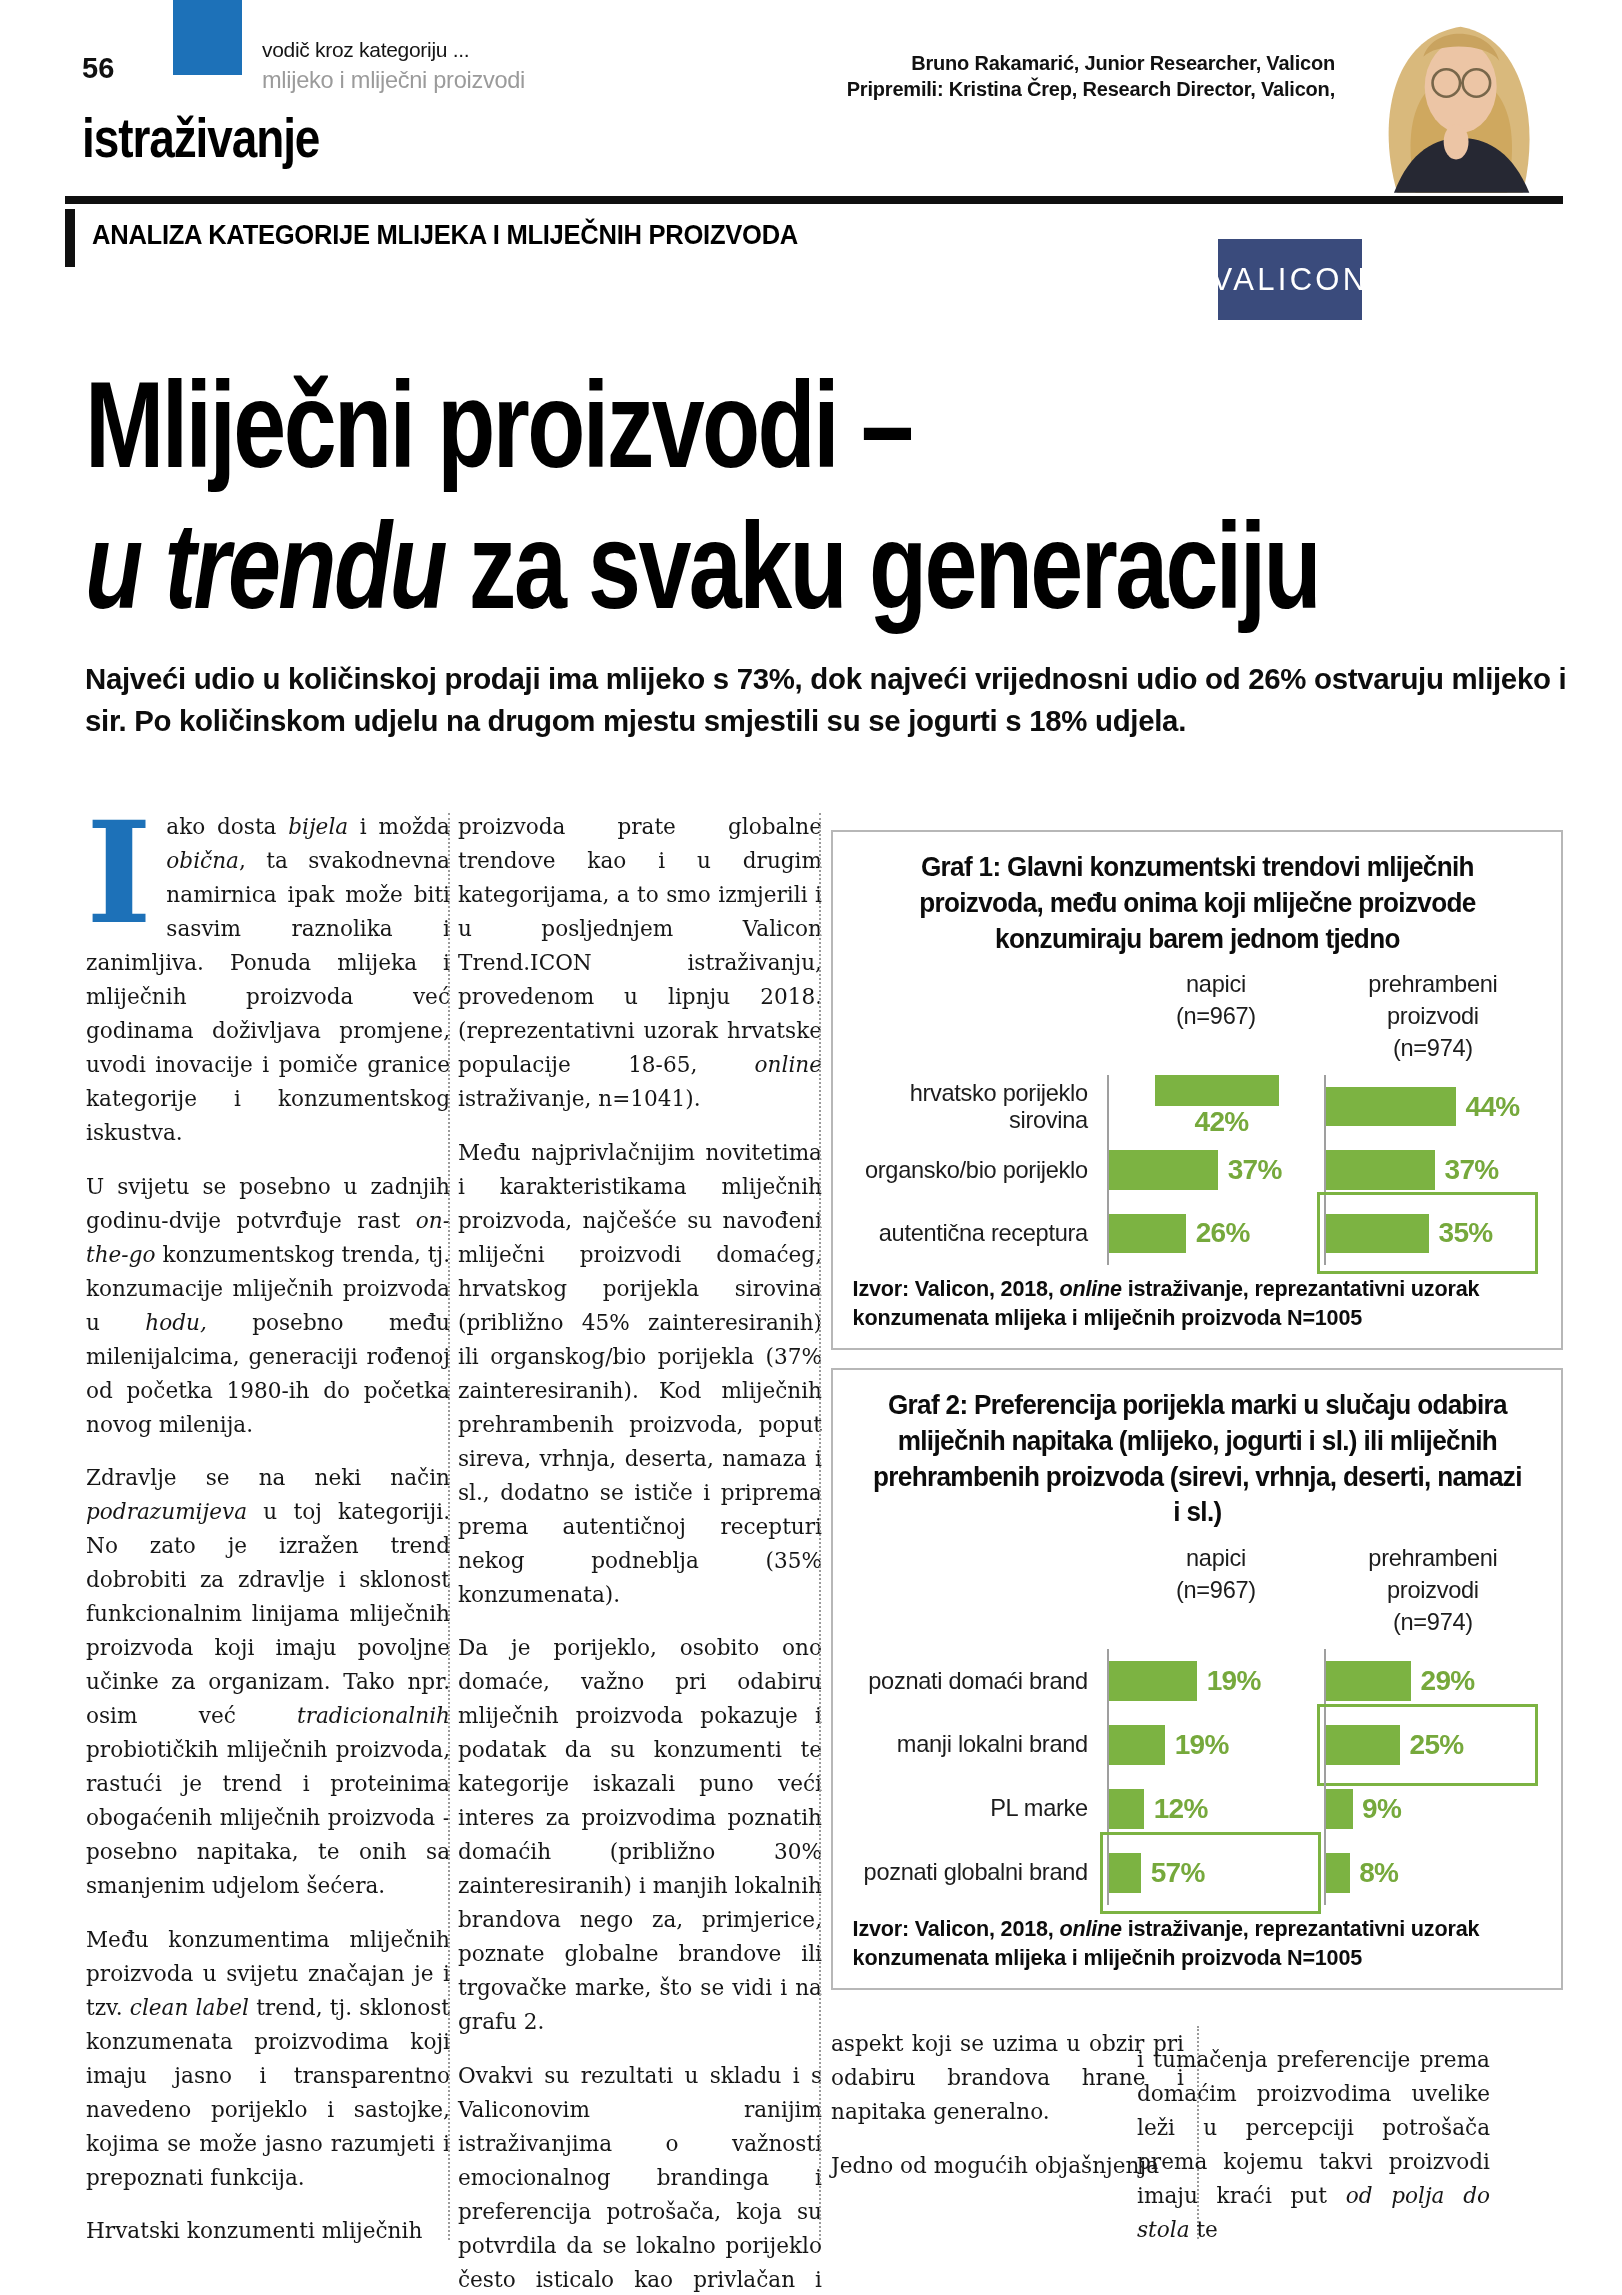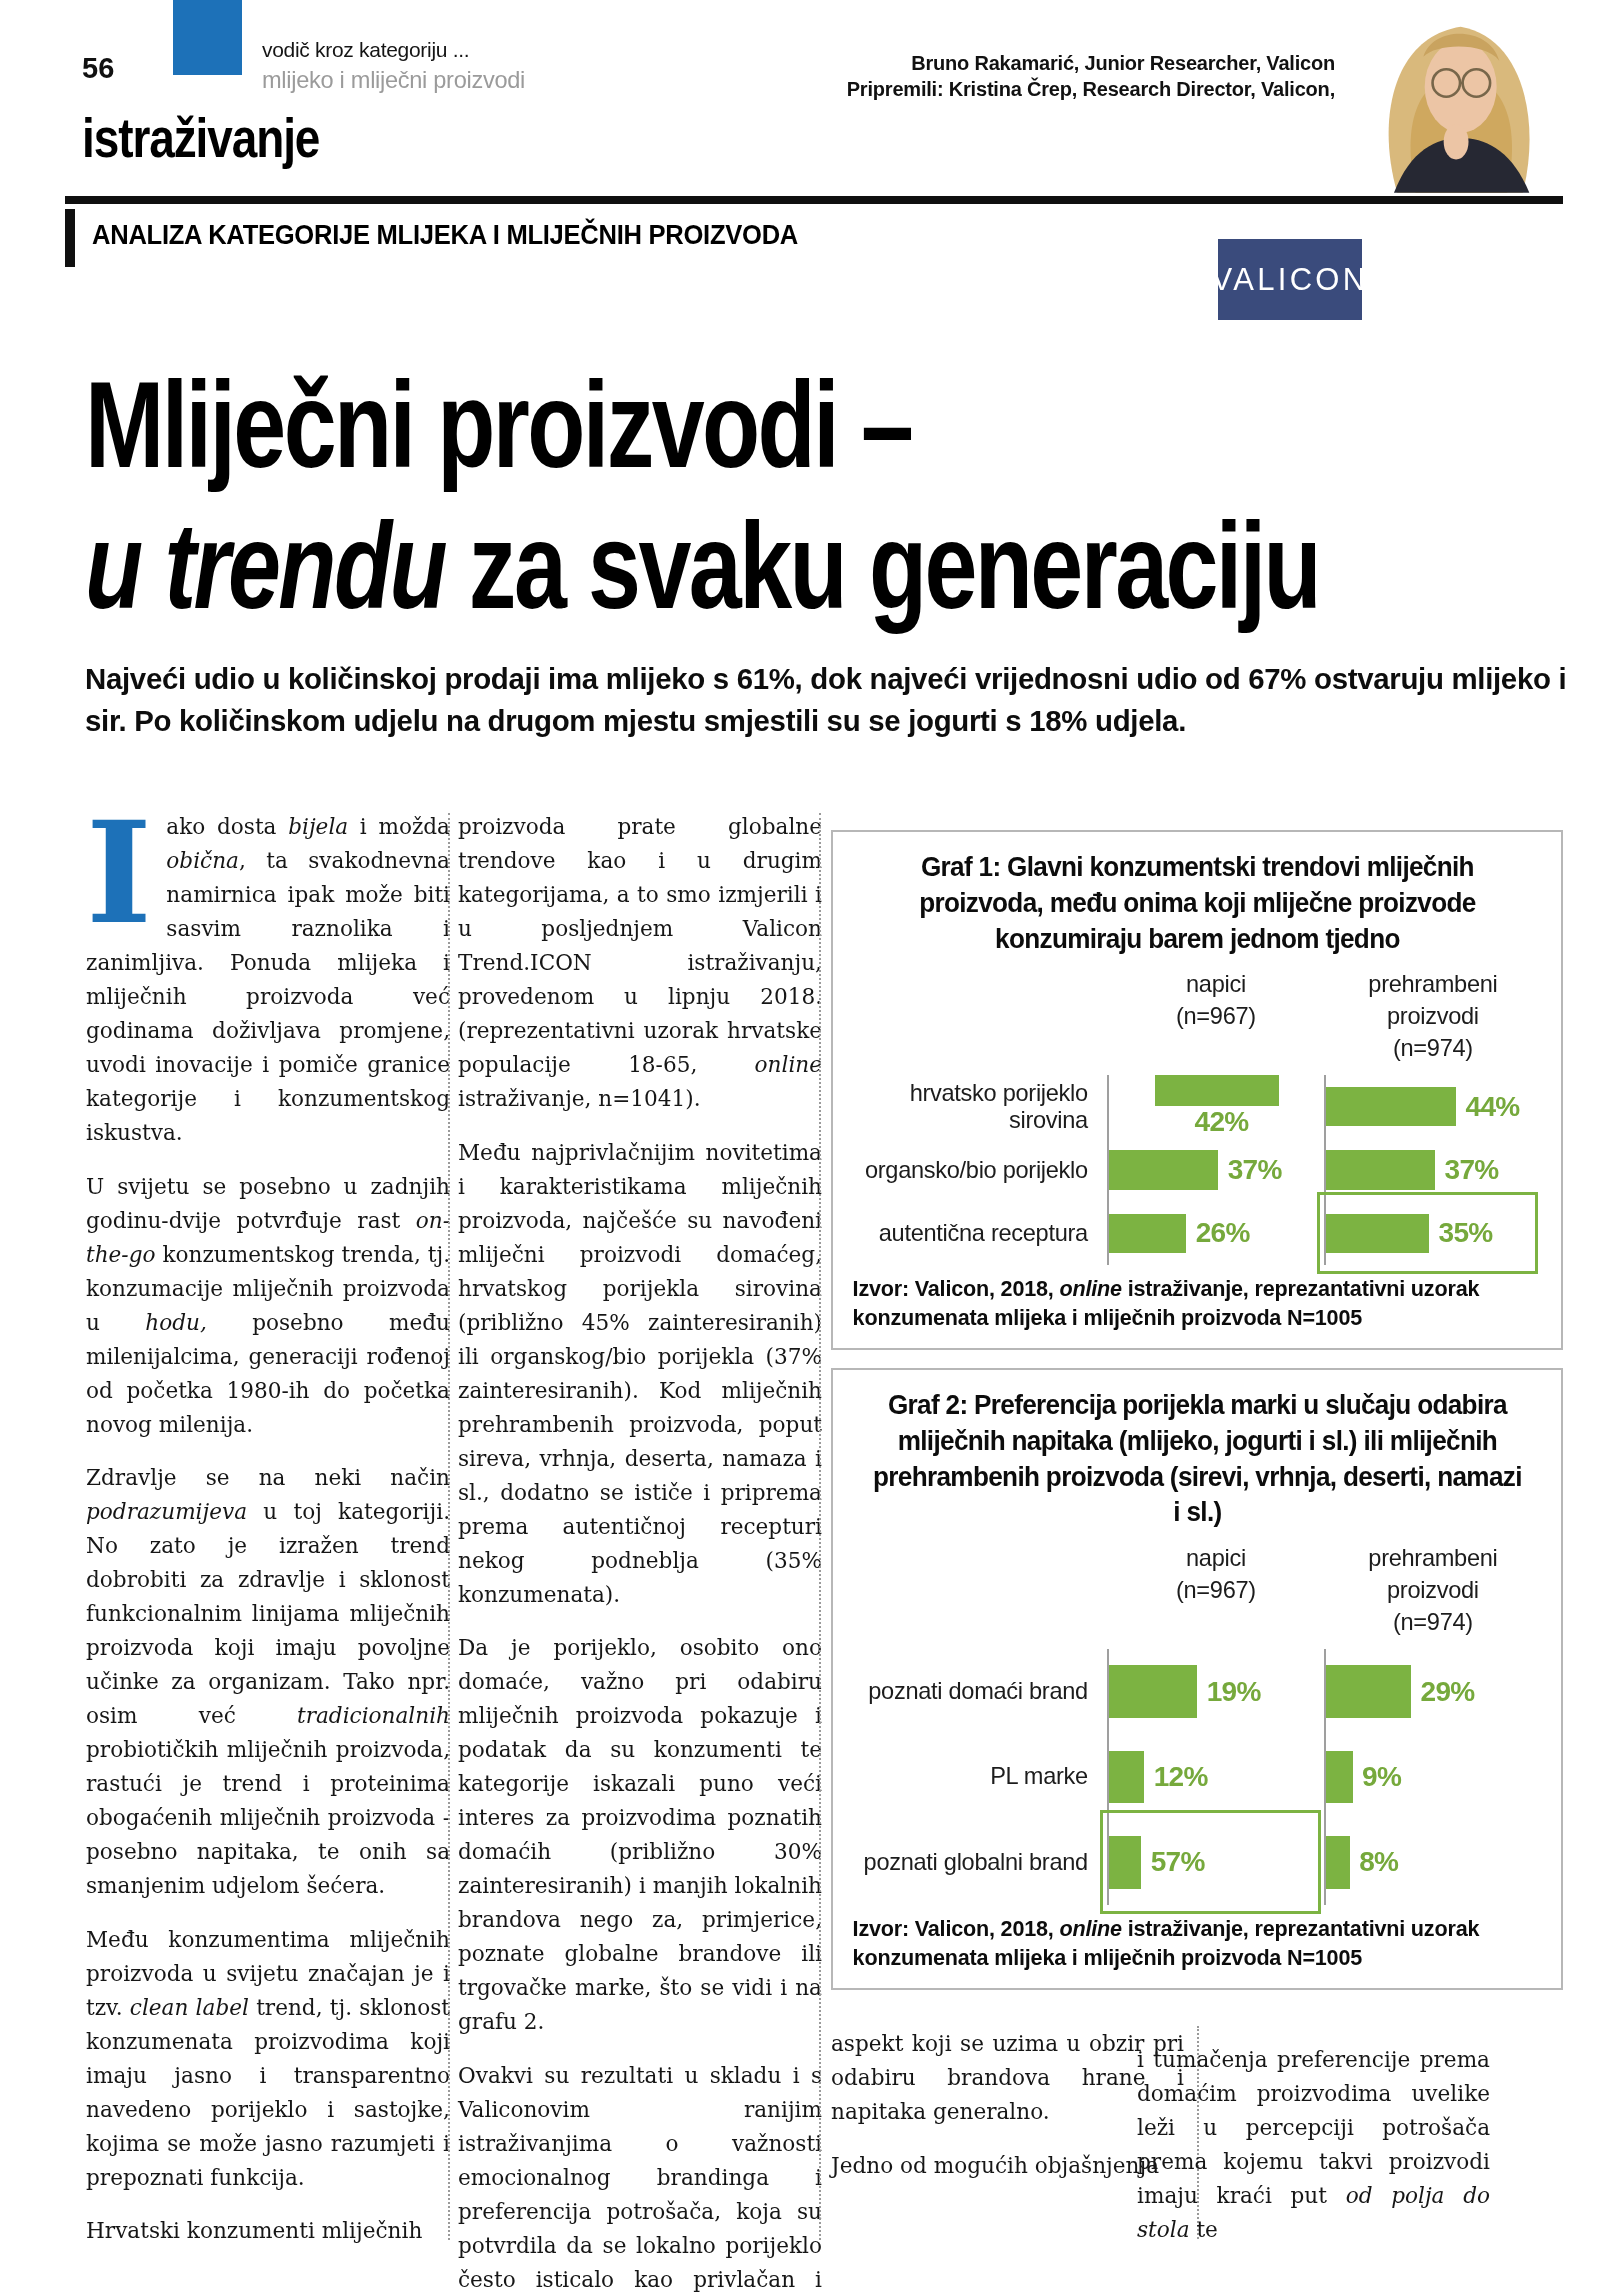--- a/index.html
+++ b/index.html
@@ -122,21 +122,21 @@
 <div class="top-rule"></div>
 
 <div class="kicker-bar"></div>
 <div class="kicker">ANALIZA KATEGORIJE MLIJEKA I MLIJEČNIH PROIZVODA</div>
 <div class="valicon-box">
   <span class="valicon-text">VALICON</span>
 </div>
 
 <h1 class="headline-l1" style="margin:0;">Mliječni proizvodi –</h1>
 <h1 class="headline-l2" style="margin:0;"><i>u trendu</i><span> za svaku generaciju</span></h1>
-<p class="lead" style="margin:0;">Najveći udio u količinskoj prodaji ima mlijeko s 61%, dok najveći vrijednosni udio od 67% ostvaruju mlijeko i sir. Po količinskom udjelu na drugom mjestu smjestili su se jogurti s 18% udjela.</p>
+<p class="lead" style="margin:0;">Najveći udio u količinskoj prodaji ima mlijeko s 73%, dok najveći vrijednosni udio od 26% ostvaruju mlijeko i sir. Po količinskom udjelu na drugom mjestu smjestili su se jogurti s 18% udjela.</p>
 
 <div class="col col1">
     <p class="body-p"><span class="dropcap">I</span><span>ako dosta </span><i>bijela</i><span> i možda </span><i>obična</i><span>, ta svakodnevna namirnica ipak može biti sasvim raznolika i zanimljiva. Ponuda mlijeka i mliječnih proizvoda već godinama doživljava promjene, uvodi inovacije i pomiče granice kategorije i konzumentskog iskustva.</span></p>
     <p class="body-p"><span>U svijetu se posebno u zadnjih godinu-dvije potvrđuje rast </span><i>on-the-go</i><span> konzumentskog trenda, tj. konzumacije mliječnih proizvoda u </span><i>hodu,</i><span> posebno među milenijalcima, generaciji rođenoj od početka 1980-ih do početka novog milenija.</span></p>
     <p class="body-p"><span>Zdravlje se na neki način </span><i>podrazumijeva</i><span> u toj kategoriji. No zato je izražen trend dobrobiti za zdravlje i sklonost funkcionalnim linijama mliječnih proizvoda koji imaju povoljne učinke za organizam. Tako npr. osim već </span><i>tradicionalnih</i><span> probiotičkih mliječnih proizvoda, rastući je trend i proteinima obogaćenih mliječnih proizvoda - posebno napitaka, te onih sa smanjenim udjelom šećera.</span></p>
     <p class="body-p"><span>Među konzumentima mliječnih proizvoda u svijetu značajan je i tzv. </span><i>clean label</i><span> trend, tj. sklonost konzumenata proizvodima koji imaju jasno i transparentno navedeno porijeklo i sastojke, kojima se može jasno razumjeti i prepoznati funkcija.</span></p>
     <p class="body-p"><span>Hrvatski konzumenti mliječnih</span></p>
   </div>
 <div class="col col2">
     <p class="body-p"><span>proizvoda prate globalne trendove kao i u drugim kategorijama, a to smo izmjerili i u posljednjem Valicon Trend.ICON istraživanju, provedenom u lipnju 2018. (reprezentativni uzorak hrvatske populacije 18-65, </span><i>online</i><span> istraživanje, n=1041).</span></p>
@@ -221,20 +221,32 @@
           <div class="bar-cell" style="border-left-color: rgb(159, 159, 159);">
             <div class="bar" style="width: 88px; background: rgb(124, 179, 66);"></div>
             <span class="pct">19%</span>
           </div>
           <div class="bar-cell" style="border-left-color: rgb(159, 159, 159);">
             <div class="bar" style="width: 85px; background: rgb(124, 179, 66);"></div>
             <span class="pct">29%</span>
           </div>
         </div>
         <div class="chart-row">
+          <div class="row-label">manji lokalni brand</div>
+          <div class="bar-cell" style="border-left-color: rgb(159, 159, 159);">
+            <div class="bar" style="width: 56px; background: rgb(124, 179, 66);"></div>
+            <span class="pct">19%</span>
+          </div>
+          <div class="bar-cell" style="border-left-color: rgb(159, 159, 159);">
+            <div class="hl-box" style="border-color: rgb(124, 179, 66);"></div>
+            <div class="bar" style="width: 74px; background: rgb(124, 179, 66);"></div>
+            <span class="pct">25%</span>
+          </div>
+        </div>
+        <div class="chart-row">
           <div class="row-label">PL marke</div>
           <div class="bar-cell" style="border-left-color: rgb(159, 159, 159);">
             <div class="bar" style="width: 35px; background: rgb(124, 179, 66);"></div>
             <span class="pct">12%</span>
           </div>
           <div class="bar-cell" style="border-left-color: rgb(159, 159, 159);">
             <div class="bar" style="width: 26.5px; background: rgb(124, 179, 66);"></div>
             <span class="pct">9%</span>
           </div>
         </div>

